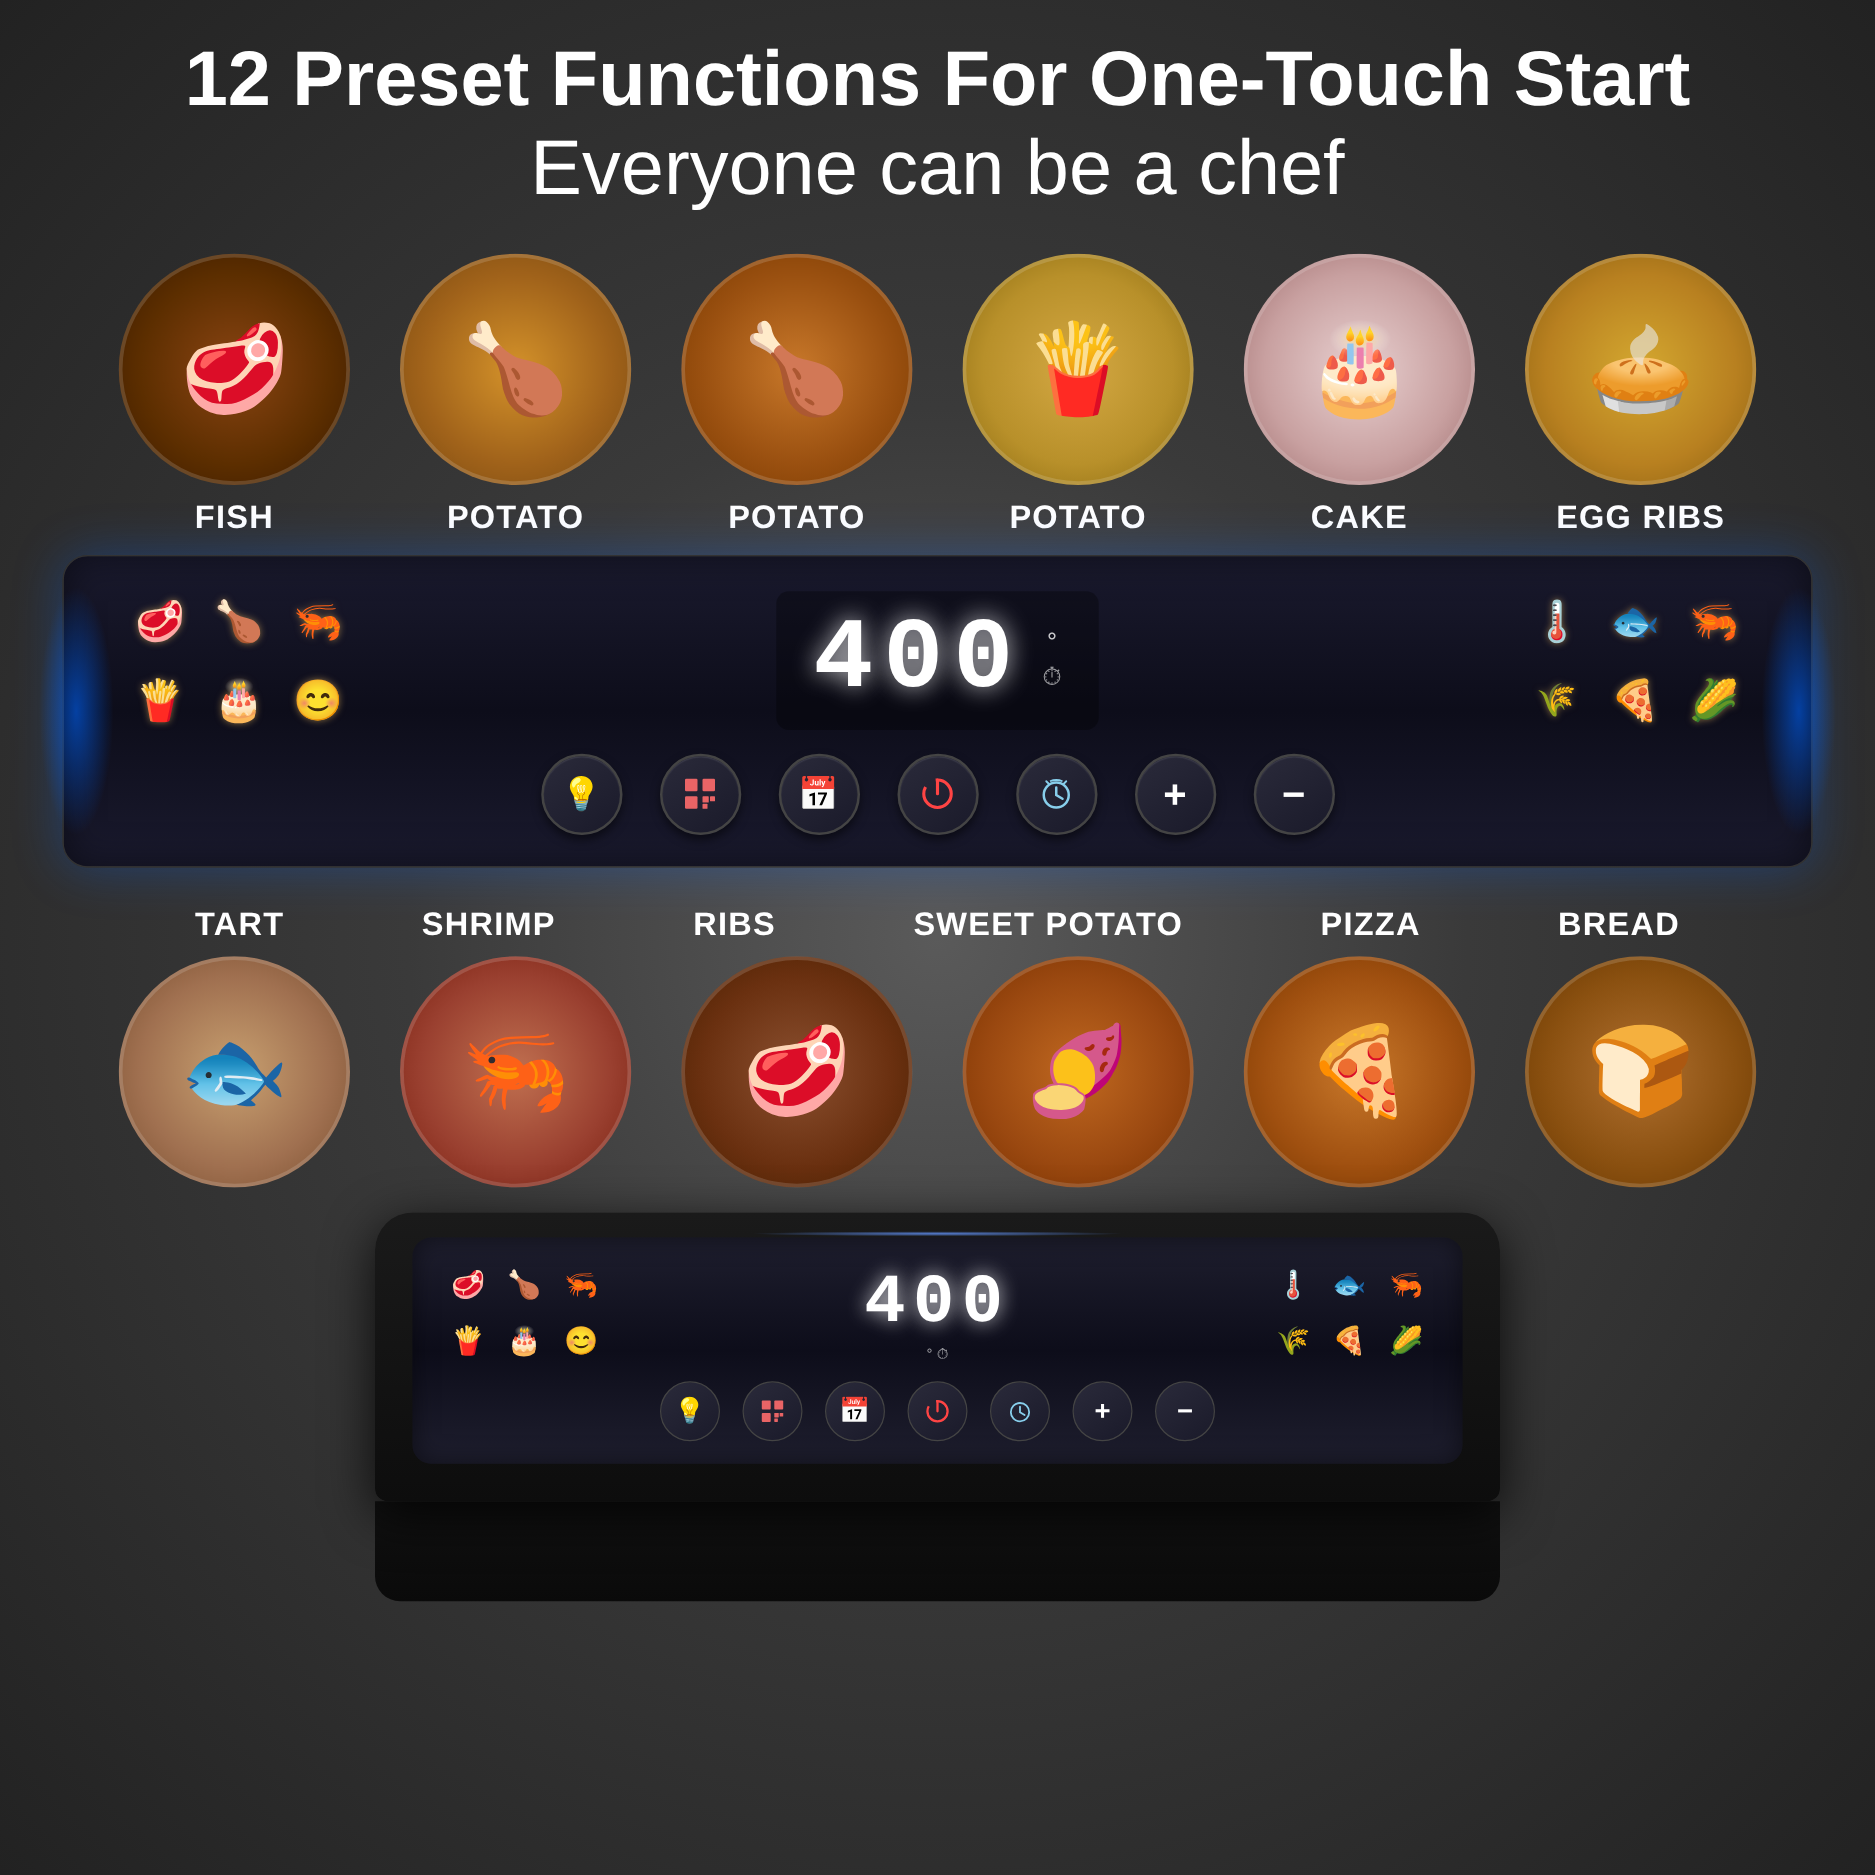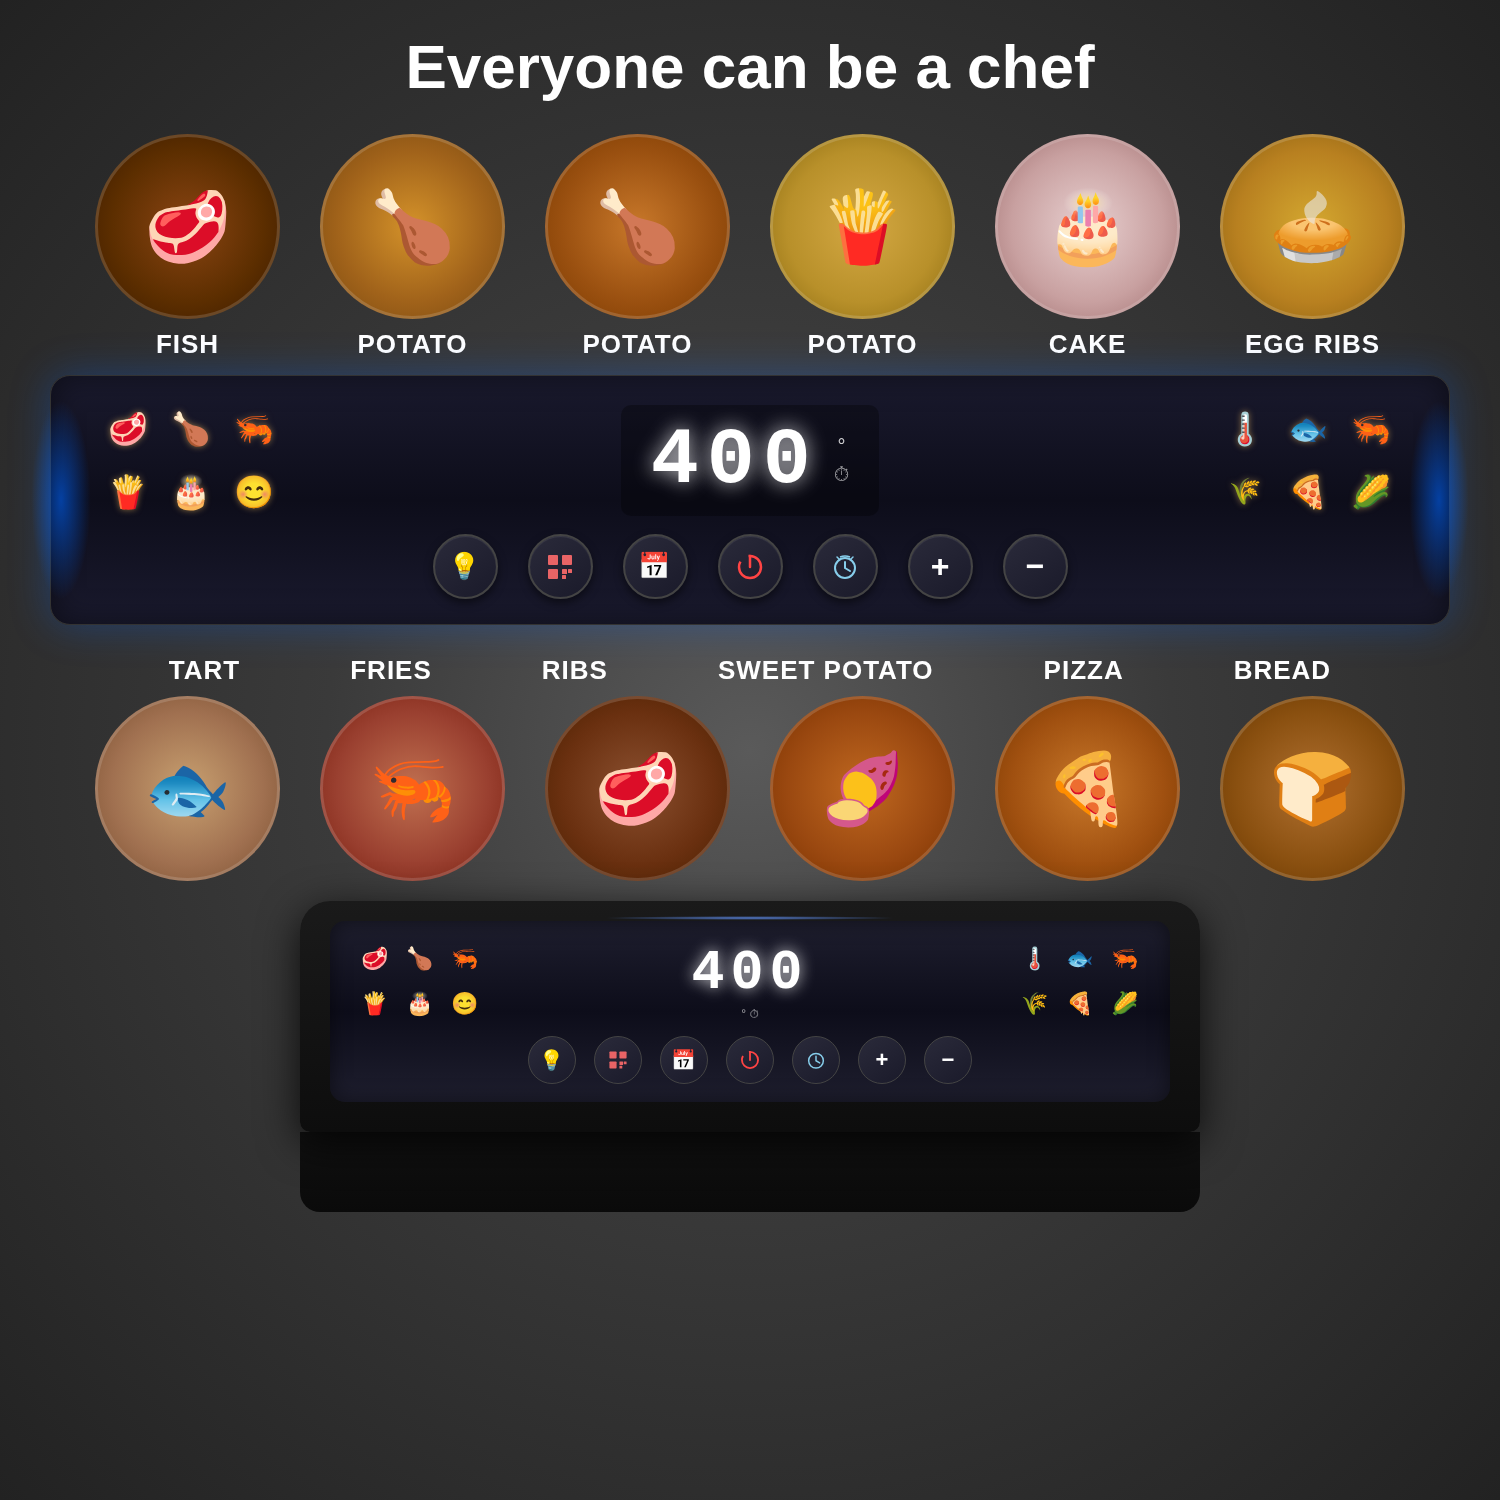--- a/index.html
+++ b/index.html
@@ -17,21 +17,21 @@
       padding: 30px 60px 10px;
     }
     .title-line1 {
       font-size: 62px;
       font-weight: 900;
       color: white;
       line-height: 1.1;
     }
     .title-line2 {
       font-size: 62px;
-      font-weight: 700;
+      font-weight: 400;
       color: white;
       line-height: 1.2;
     }
 
     .food-row {
       display: flex;
       justify-content: center;
       align-items: flex-end;
       gap: 40px;
       padding: 20px 60px 0;
@@ -344,20 +344,21 @@
       width: 300px;
       height: 4px;
       background: radial-gradient(ellipse, rgba(100,150,255,0.8) 0%, transparent 70%);
       border-radius: 50%;
     }
   </style>
 </head>
 <body>
 
 <div class="title-section">
+  <div class="title-line1">12 Preset Functions For One-Touch Start</div>
   <div class="title-line2">Everyone can be a chef</div>
 </div>
 
 <div class="food-row" id="top-food-row">
     <div class="food-item">
     <div class="food-circle steak-bg">
       <span style="font-size:70px;">🥩</span>
     </div>
     <div class="food-label">FISH</div>
   </div>
@@ -454,21 +455,21 @@
         <path d="M21,7 L23,5" stroke="#87CEEB" stroke-width="1.5" stroke-linecap="round"></path>
       </svg>
     </div>
     <div class="ctrl-btn plus">+</div>
     <div class="ctrl-btn minus">−</div>
   </div>
 </div>
 
 <div class="labels-row" id="bottom-labels-row">
     <div class="bottom-label">TART</div>
-    <div class="bottom-label">FRIES</div>
+    <div class="bottom-label">SHRIMP</div>
     <div class="bottom-label">RIBS</div>
     <div class="bottom-label">SWEET POTATO</div>
     <div class="bottom-label">PIZZA</div>
     <div class="bottom-label">BREAD</div>
   </div>
 
 <div class="bottom-food-row" id="bottom-food-row">
     <div class="food-item">
     <div class="food-circle fish-bg">
       <span style="font-size:70px;">🐟</span>

